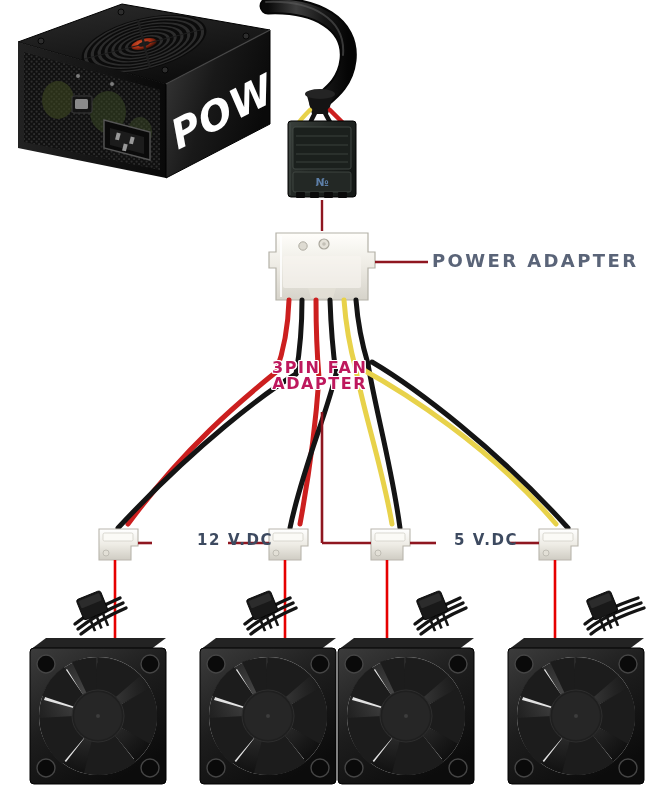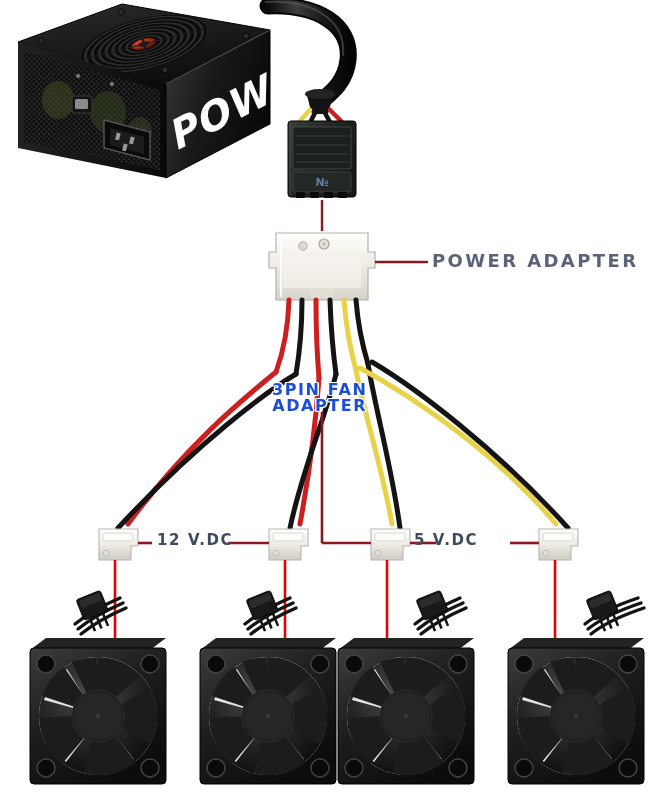--- a/index.html
+++ b/index.html
@@ -6,29 +6,30 @@
   body{width:670px;height:800px;position:relative;overflow:hidden;
        font-family:"Liberation Sans",sans-serif;}
   #stage{position:absolute;left:0;top:0;width:670px;height:800px;overflow:hidden;background:#fff;}
   svg.layer{position:absolute;left:0;top:0;width:670px;height:800px;overflow:visible;}
   .lbl{position:absolute;white-space:nowrap;}
   .lbl-power-adapter{
     left:432px;top:250px;font-size:18px;letter-spacing:2.4px;font-weight:700;
     color:#5a6478;font-family:"DejaVu Sans",sans-serif;text-align:center;
   }
   .lbl-3pin{
-    left:272px;top:382px;font-size:16px;line-height:16px;letter-spacing:1.6px;font-weight:700;
-    text-align:center;color:#1d4ed8;font-family:"DejaVu Sans",sans-serif;
+    left:272px;top:360px;font-size:16px;line-height:16px;letter-spacing:1.6px;font-weight:700;
+    text-align:center;color:#be185d;font-family:"DejaVu Sans",sans-serif;
     text-shadow: -1.4px 0 #fff, 1.4px 0 #fff, 0 -1.4px #fff, 0 1.4px #fff,
                  -1px -1px #fff, 1px -1px #fff, -1px 1px #fff, 1px 1px #fff;
   }
   .lbl-3pin div{display:block;}
   .lbl-volt{
     font-size:15px;letter-spacing:1.6px;font-weight:700;color:#3d4a60;
     font-family:"DejaVu Sans",sans-serif;
+    margin-left:40px;
   }
   .lbl-12v{left:157px;top:531px;}
   .lbl-5v{left:414px;top:531px;}
 </style>
 </head>
 <body>
 
 <div id="stage">
 
   <svg class="layer" viewBox="0 0 670 800">

